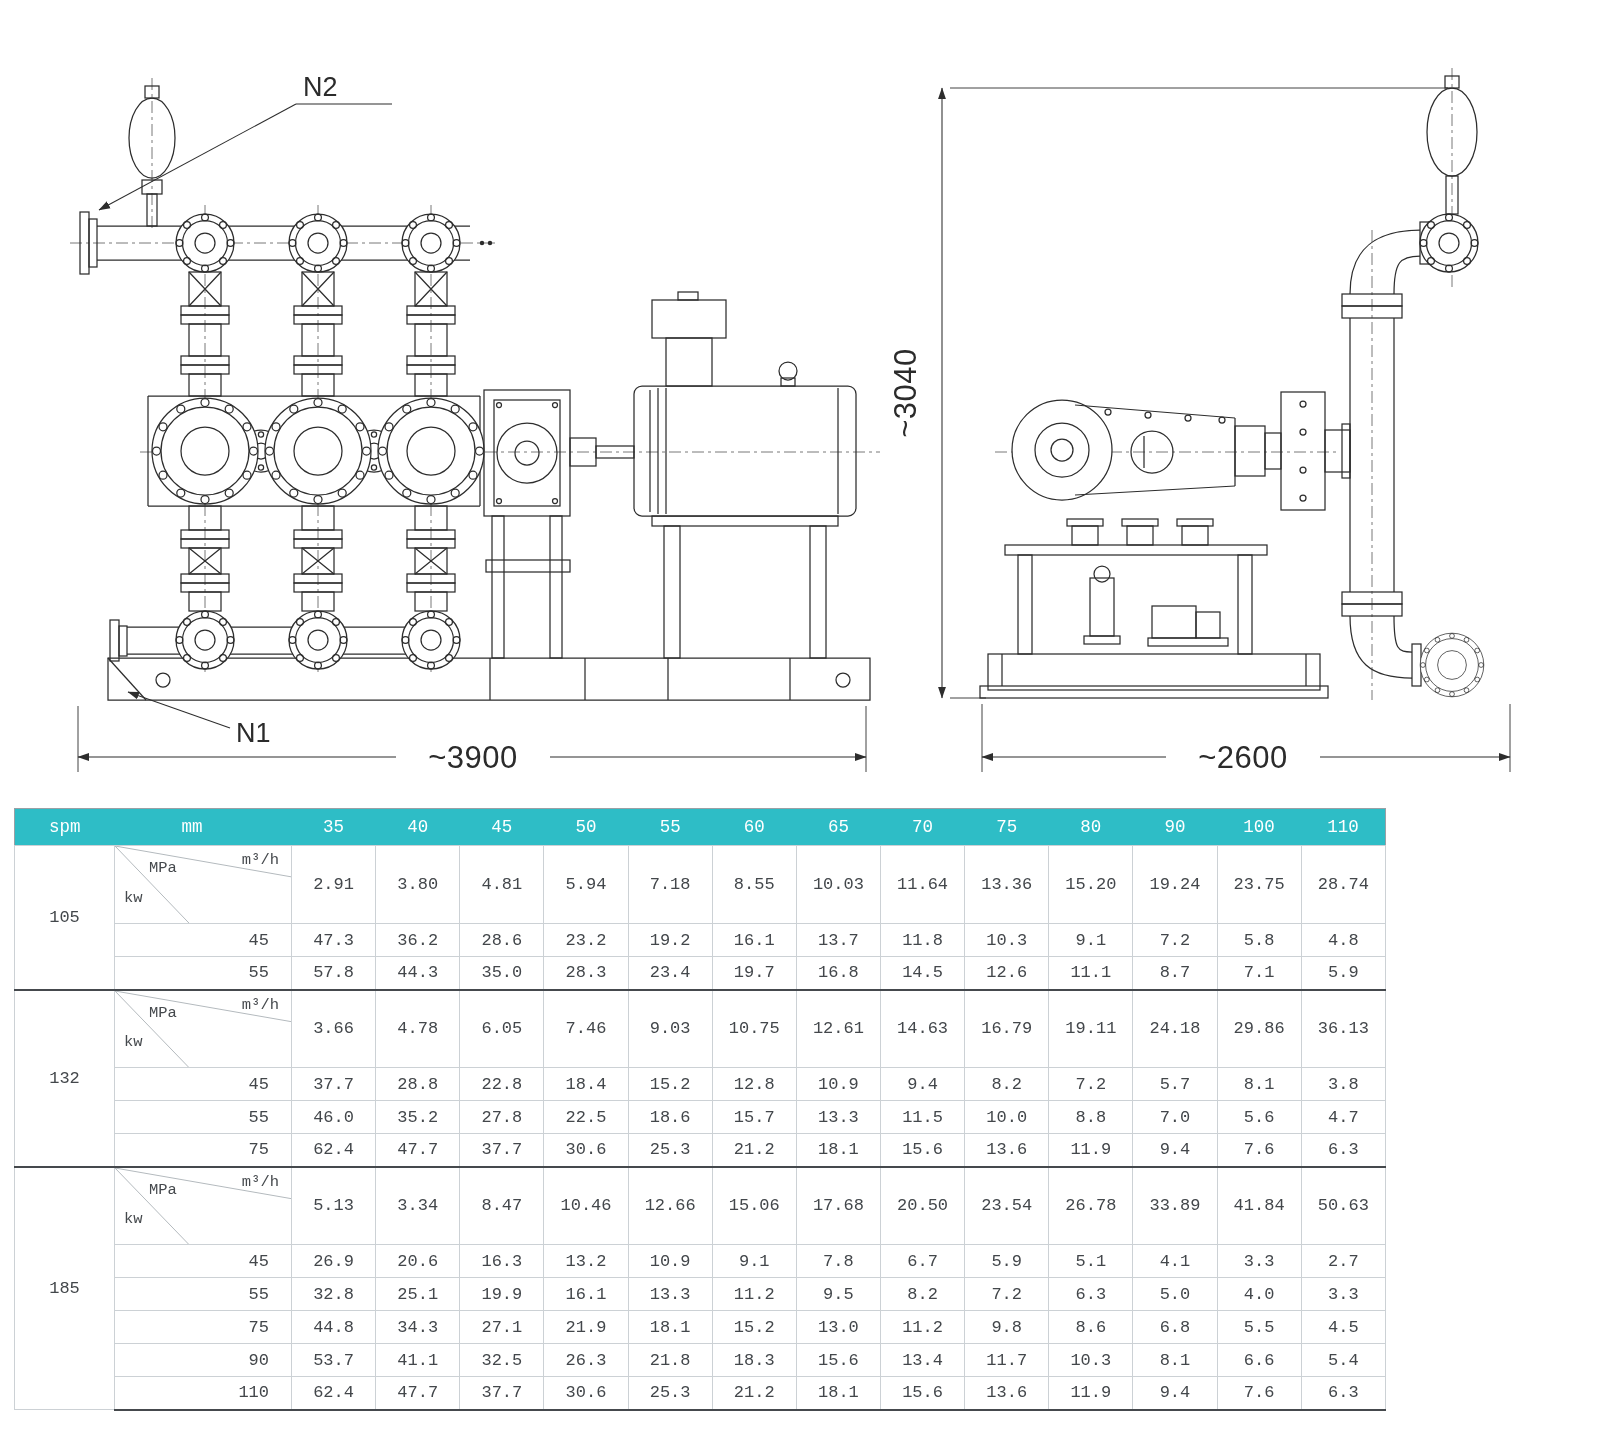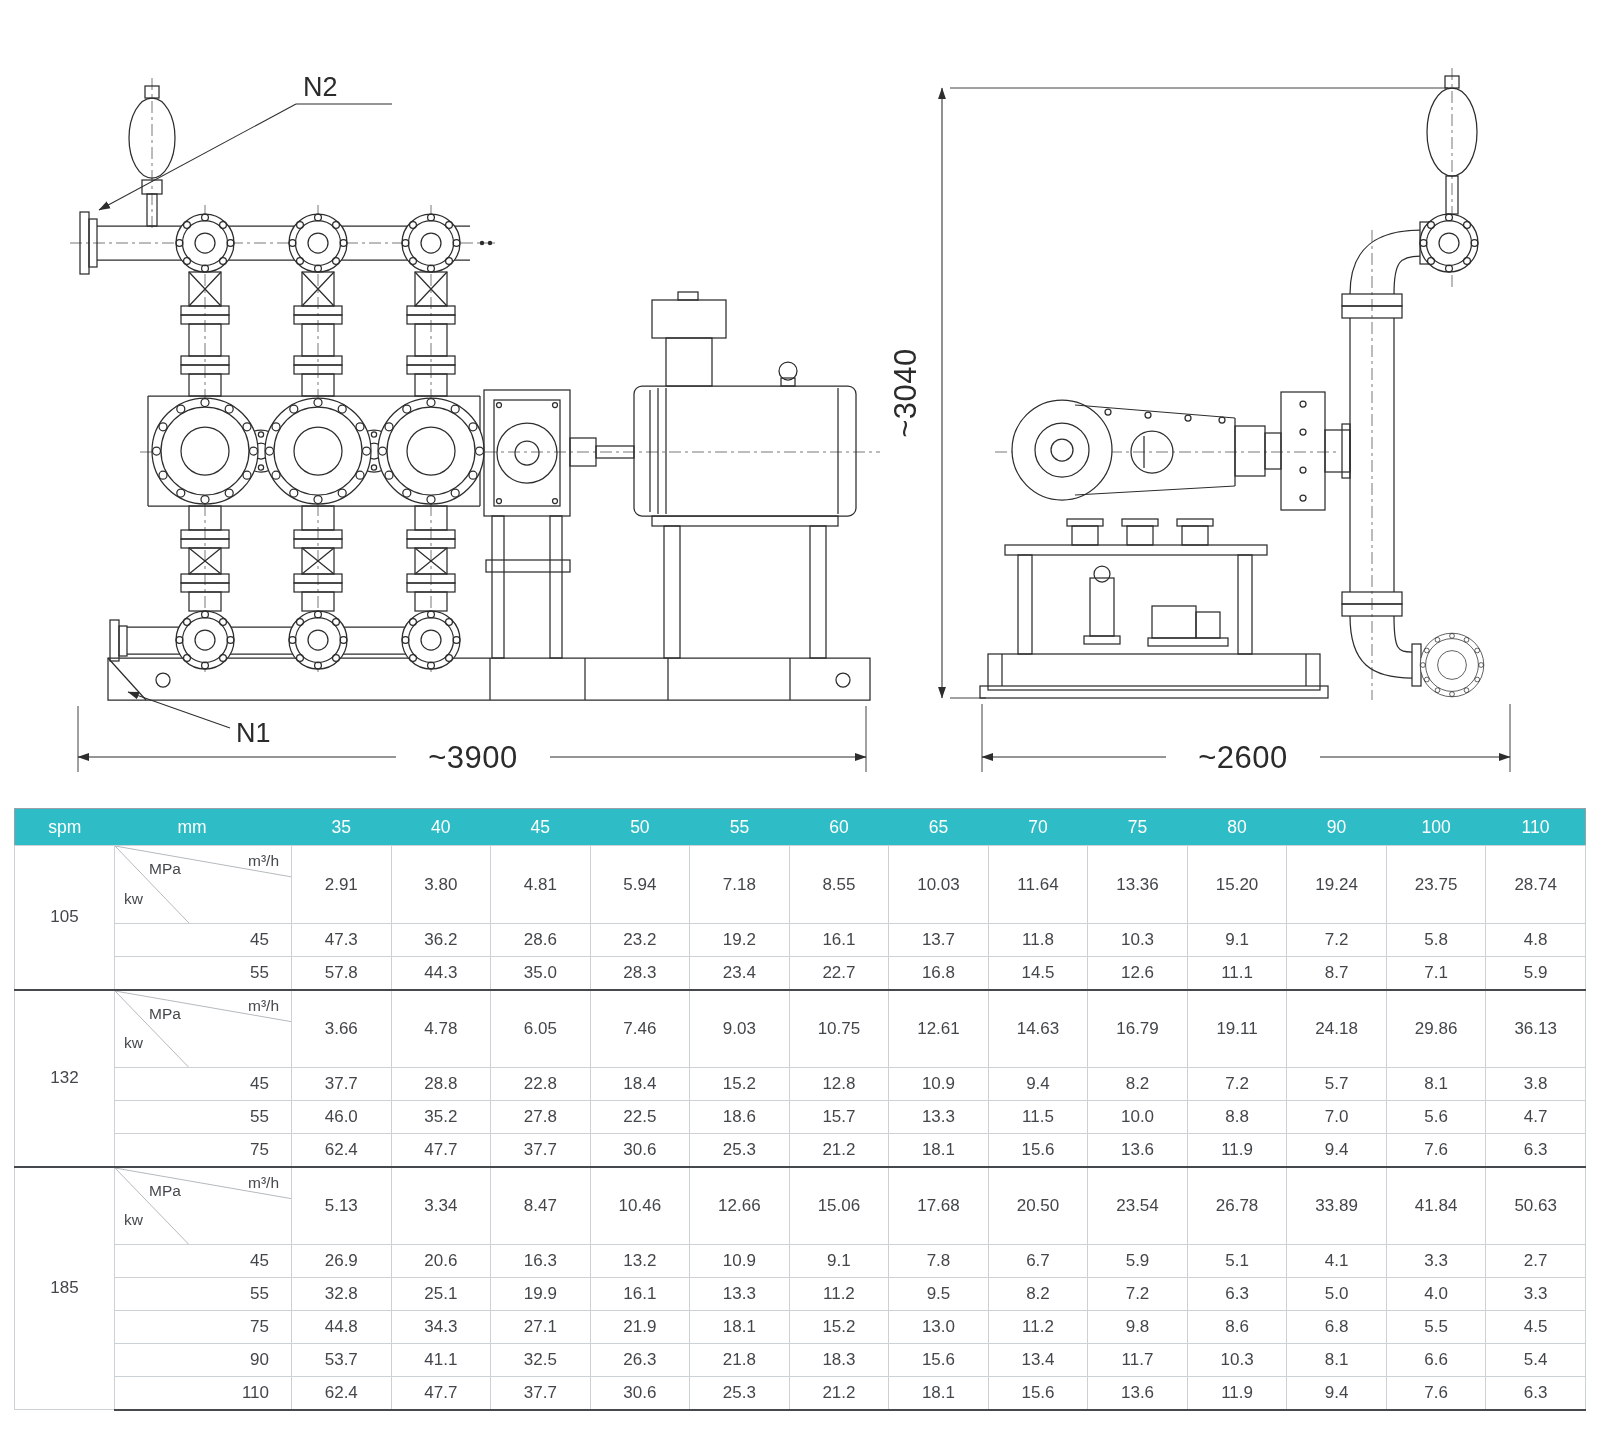--- a/index.html
+++ b/index.html
@@ -12,22 +12,22 @@
   .draw { stroke:#2d2d2d; fill:none; stroke-width:1.25; }
   .draw text { stroke:none; }
   .cl   { stroke:#6a6a6a; stroke-width:0.9; stroke-dasharray:12 4 3 4; }
   .dimln{ stroke:#2d2d2d; stroke-width:1.05; }
   .ext  { stroke:#2d2d2d; stroke-width:0.9; }
   .dimtext { font-family:"Liberation Sans",sans-serif; font-size:31px; fill:#2b2b2b; letter-spacing:0.5px; }
   .lbltext { font-family:"Liberation Sans",sans-serif; font-size:27px; fill:#2b2b2b; }
 
   
   .spec-table-wrap { padding:8px 14px 0 14px; }
-  table.spec { width:1572px; border-collapse:collapse; table-layout:fixed;
-               font-size:17px; color:#43474b; border:1px solid #9aa0a5; }
+  table.spec { width:1372px; border-collapse:collapse; table-layout:fixed;
+               font-size:17px; color:#43474b; border:1px solid #9aa0a5;font-family:Liberation Mono, monospace; }
   table.spec th { background:var(--accent,#2ebdc6); color:var(--accent-text,#fff);
                   font-weight:normal; height:37px; font-size:17.5px; text-align:center; }
   th.col-spm { width:100px; }
   th.col-mm  { width:177px; text-align:right; padding-right:22px; }
   table.spec td { border:1px solid #ccd1d5; background:#fff; }
   tr.flow-row td { height:78px; }
   tr.power-row td { height:33px; }
   td.num-cell { text-align:center; }
   td.spm-cell { text-align:center; border-bottom:2px solid #45494d; }
   td.mm-cell  { text-align:right; padding-right:22px; }
@@ -392,21 +392,21 @@
           <td class="num-cell">5.8</td>
           <td class="num-cell">4.8</td>
         </tr>
         <tr class="power-row">
           <td class="mm-cell">55</td>
           <td class="num-cell">57.8</td>
           <td class="num-cell">44.3</td>
           <td class="num-cell">35.0</td>
           <td class="num-cell">28.3</td>
           <td class="num-cell">23.4</td>
-          <td class="num-cell">22.7</td>
+          <td class="num-cell">19.7</td>
           <td class="num-cell">16.8</td>
           <td class="num-cell">14.5</td>
           <td class="num-cell">12.6</td>
           <td class="num-cell">11.1</td>
           <td class="num-cell">8.7</td>
           <td class="num-cell">7.1</td>
           <td class="num-cell">5.9</td>
         </tr>
         <tr class="flow-row group-start">
           <td rowspan="4" class="spm-cell">132</td>

